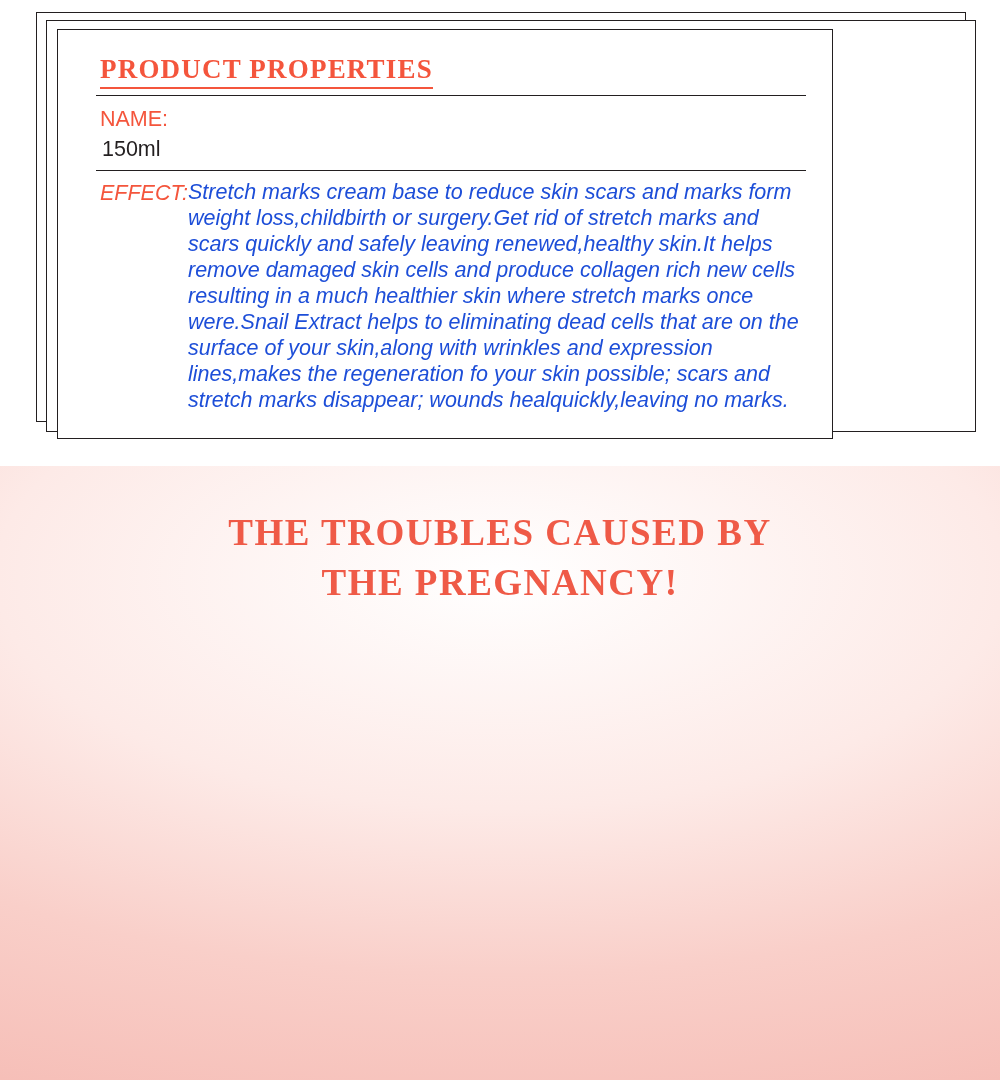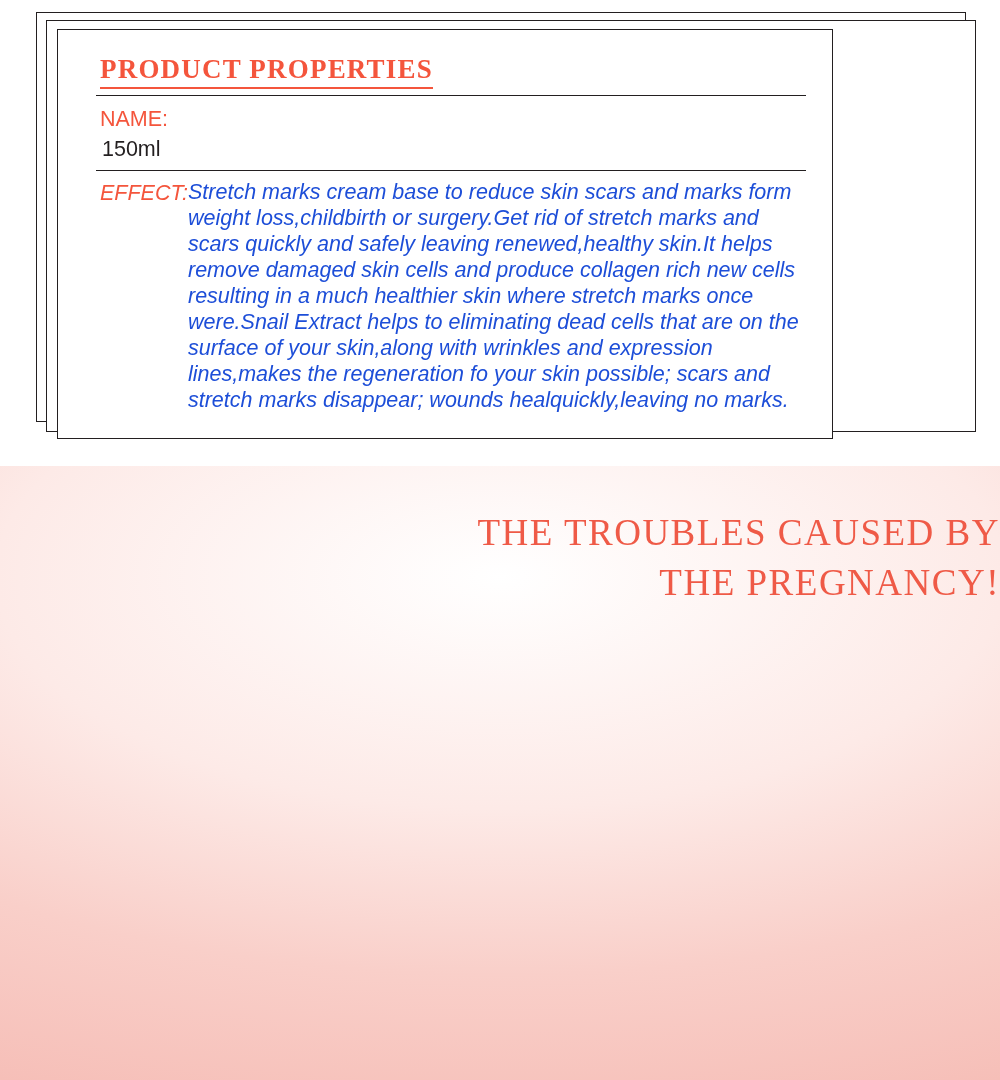--- a/index.html
+++ b/index.html
@@ -112,24 +112,24 @@
   
   .bottom-panel {
     position: relative;
     width: 1000px;
     height: 614px;
     background:
       radial-gradient(120% 90% at 50% 18%, #ffffff 0%, #fdeae7 42%, #f9cfc9 72%, #f6bfb8 100%);
     overflow: hidden;
   }
   .bottom-title {
-    text-align: right;
+    text-align: center;
     padding-top: 42px;
     font-family: "Liberation Serif", serif;
-    font-weight: normal;
+    font-weight: bold;
     color: #ef5a47;
     font-size: 37px;
     letter-spacing: 1.5px;
     line-height: 50px;
   }
 </style>
 </head>
 <body>
 
 <section class="top-panel">

